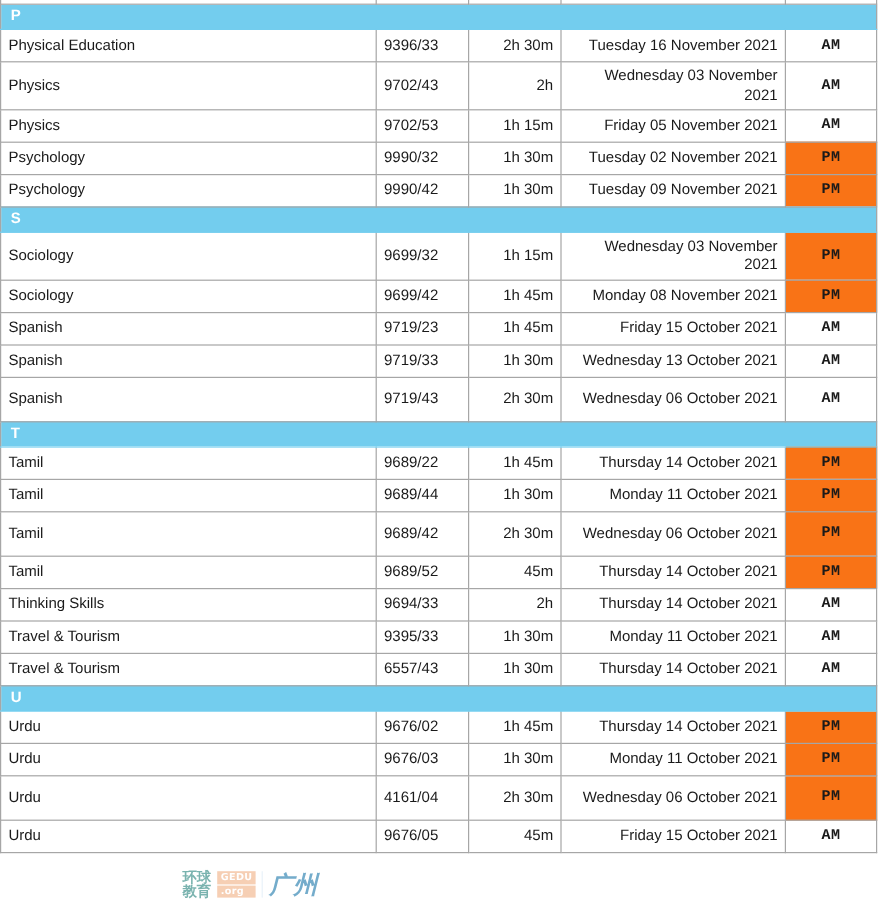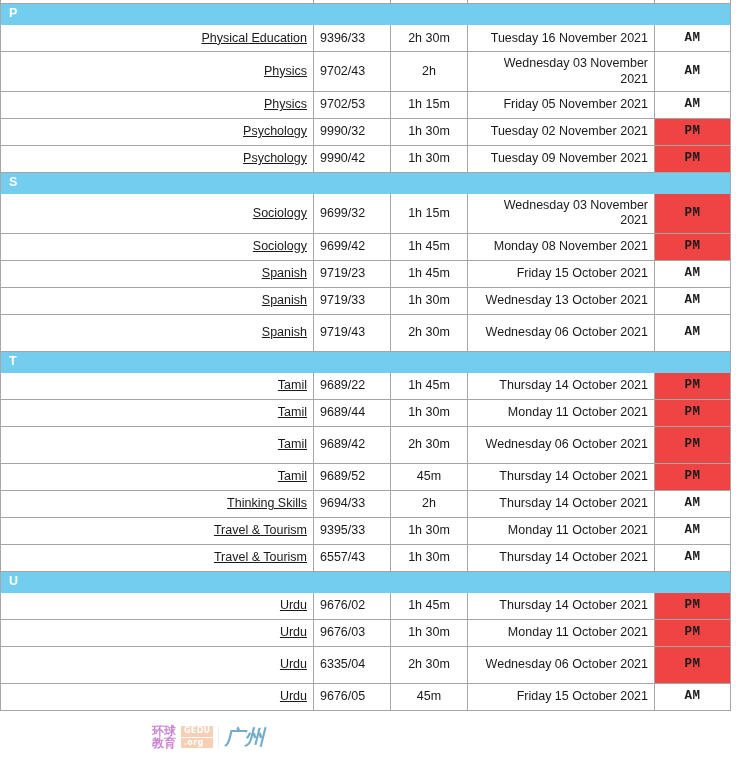--- a/index.html
+++ b/index.html
@@ -48,32 +48,32 @@
     word-wrap: break-word;
   }
 
   
   col.c-subject  { width: 313px; }
   col.c-code     { width: 77px;  }
   col.c-duration { width: 77px;  }
   col.c-date     { width: 187px; }
   col.c-session  { width: 76px;  }
 
-  td.subject  { text-align: right; text-decoration: underline; }
+  td.subject  { text-align: left; }
   td.code     { text-align: left; }
-  td.duration { text-align: center; margin-top: 36px; }
+  td.duration { text-align: right; margin-top: 36px; }
   td.date     { text-align: right; }
   td.session  {
     text-align: center;
     font-weight: bold;
     letter-spacing: 0.5px;
     font-size: 12.5px;
     font-family: Liberation Mono, monospace;
   }
-  td.session.pm { background: #ef4444; margin-top: 19px; }
+  td.session.pm { background: #f97316; margin-top: 19px; }
   td.session.am { background: #ffffff; }
 
   tr.row-single td { height: 18px; }
   tr.row-double td { height: 28px; }
 
   
   tr.section-row td {
     background: #73cdee;
     border: 1px solid #73cdee;
     border-left: 1px solid #a6a6a6;
@@ -105,21 +105,21 @@
     align-items: center;
     gap: 5px;
     opacity: 0.55;
   }
   .wm-cn {
     display: flex;
     flex-direction: column;
     line-height: 1.0;
     font-size: 12px;
     font-weight: bold;
-    color: #a21caf;
+    color: #0f766e;
     font-family: "DejaVu Sans", sans-serif;
   }
   .wm-badges {
     display: flex;
     flex-direction: column;
     gap: 1px;
   }
   .wm-badge {
     font-size: 8px;
     font-weight: bold;
@@ -306,21 +306,21 @@
           </tr>
           <tr class="row-single">
             <td class="subject">Urdu</td>
             <td class="code">9676/03</td>
             <td class="duration">1h 30m</td>
             <td class="date">Monday 11 October 2021</td>
             <td class="session pm">PM</td>
           </tr>
           <tr class="row-double">
             <td class="subject">Urdu</td>
-            <td class="code">6335/04</td>
+            <td class="code">4161/04</td>
             <td class="duration">2h 30m</td>
             <td class="date">Wednesday 06 October 2021</td>
             <td class="session pm">PM</td>
           </tr>
           <tr class="row-single">
             <td class="subject">Urdu</td>
             <td class="code">9676/05</td>
             <td class="duration">45m</td>
             <td class="date">Friday 15 October 2021</td>
             <td class="session am">AM</td>

